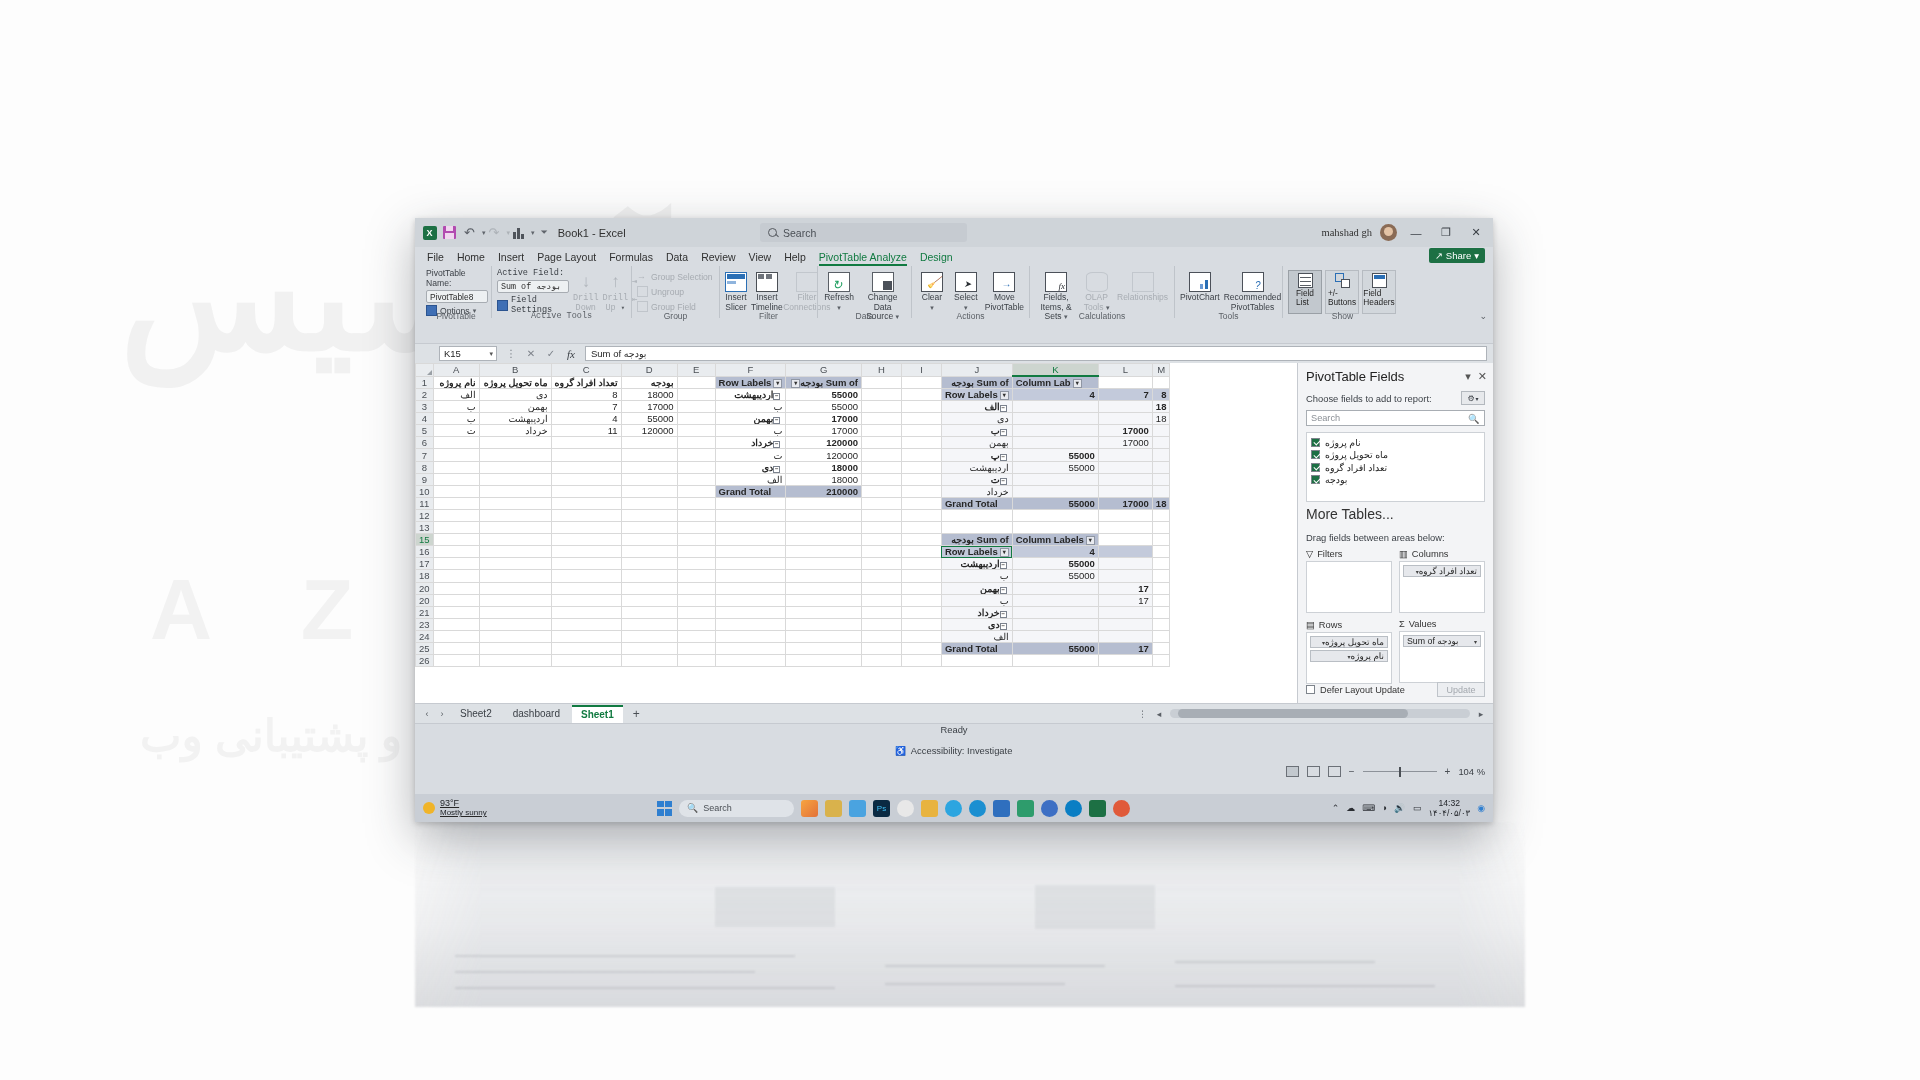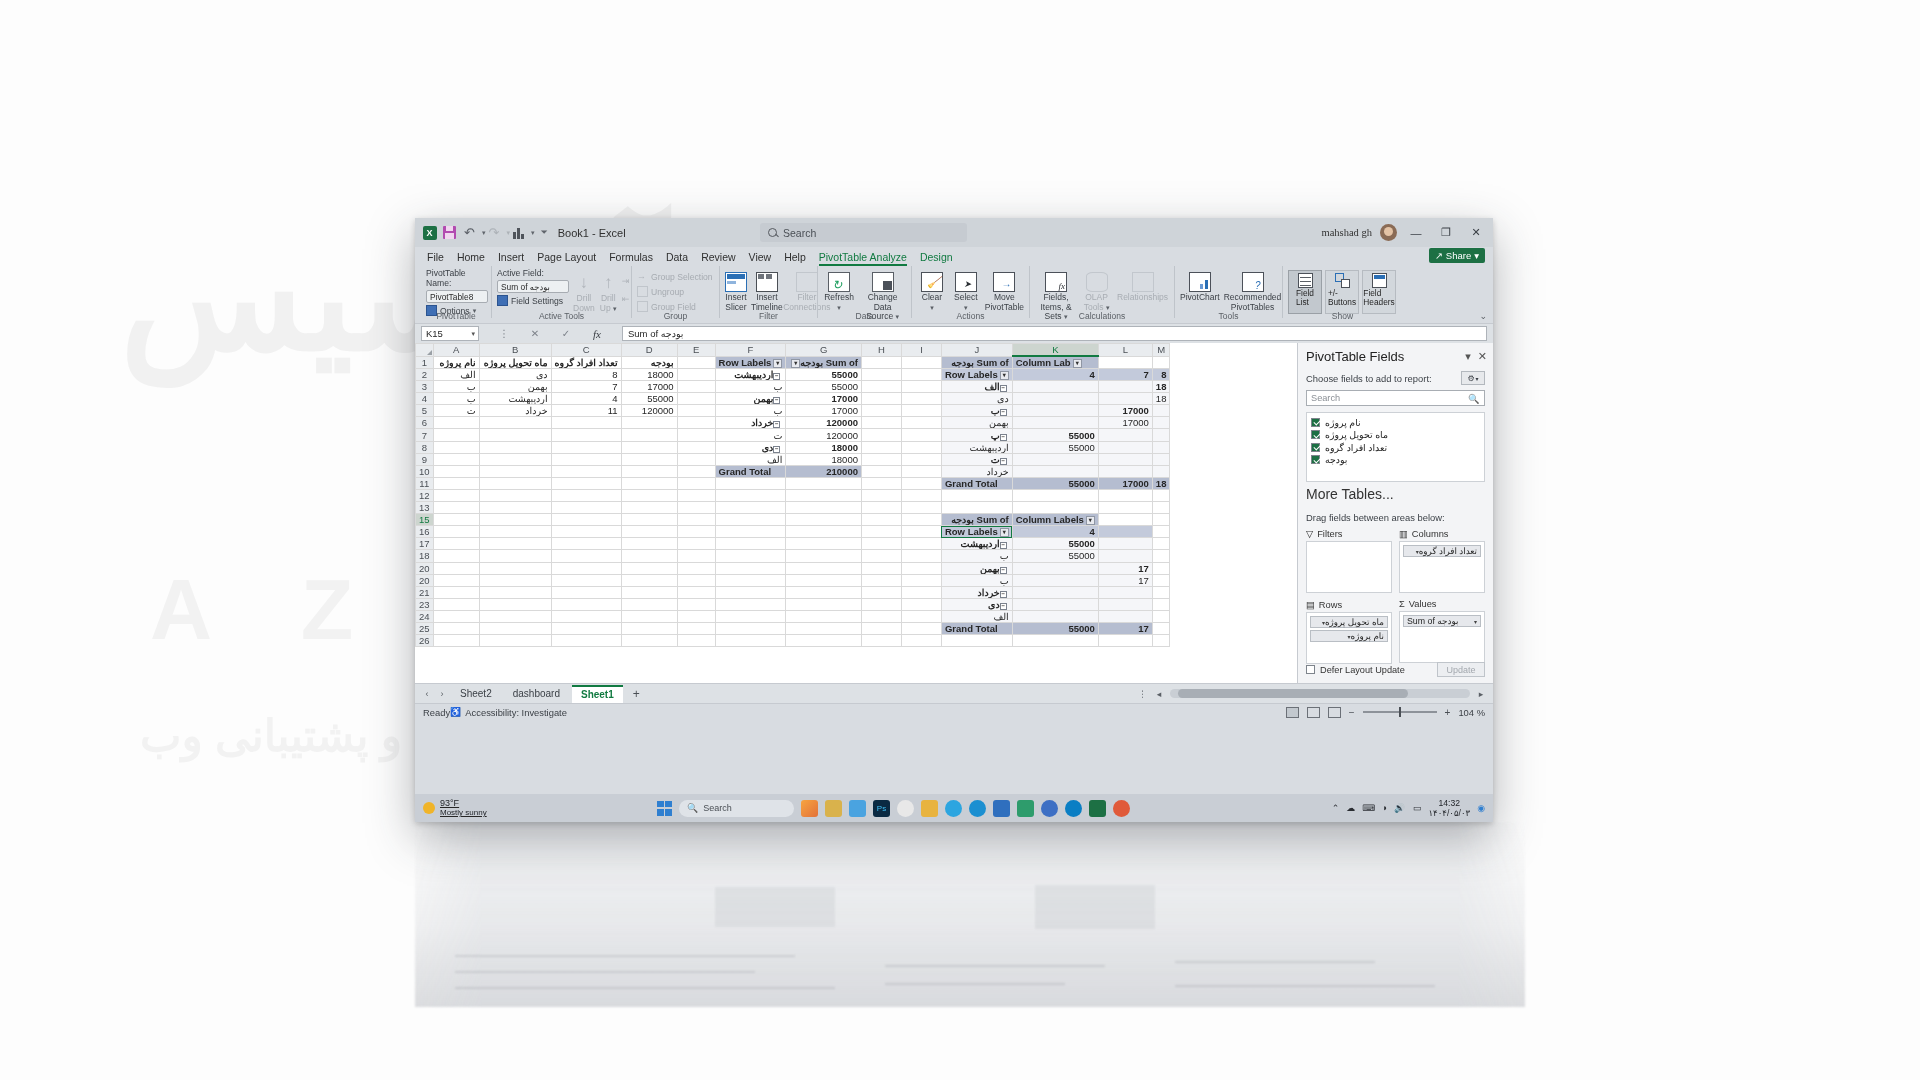--- a/index.html
+++ b/index.html
@@ -98,21 +98,21 @@
   .bigbtn.w34 { width:34px; }
   .ico16 { width:19px; height:19px; position:relative; }
   .ico22 { width:22px; height:20px; position:relative; }
   .chev { font-size:7px; color:#5b6066; }
   .sm-ico { width:11px; height:11px; position:relative; flex:none;}
   .showbox { width:34px; height:44px; border:1px solid #b6bbc1; background:#d2d7dc; display:flex; flex-direction:column; align-items:center; padding-top:2px; gap:1px;}
   .showbox.sel { background:#c2c8ce; border-color:#9aa0a6; }
   #ribbon-collapse { position:absolute; right:6px; bottom:2px; font-size:9px; color:#5b6066; }
 
   
-  #formula-bar { height: 20px; background:#dde1e5; display:flex; align-items:center; padding-left:6px; gap:19px; border-top:1px solid #c6cad0; }
+  #formula-bar { height: 20px; background:#dde1e5; display:flex; align-items:center; padding-left:24px; gap:8px; border-top:1px solid #c6cad0;margin-top:20px; }
   #namebox { width:58px; height:15px; background:#fff; border:1px solid #aeb3b9; font-size:9.5px; display:flex; align-items:center; padding-left:4px;}
   #namebox-caret { font-size:7px; color:#555; margin-left:auto; margin-right:3px;}
   .fb-ico { font-size:10px; color:#7d828a; width:12px; text-align:center; }
   .fb-ico.fx { font-style:italic; font-family:"Liberation Serif", serif; color:#3a3f45; font-size:11px;}
   #fx-input { flex:1; height:15px; background:#fff; border:1px solid #aeb3b9; margin-right:6px; font-size:9.5px; display:flex; align-items:center; padding-left:5px;}
 
   
   #grid-area { position:relative; height: 340px; background:#fff; display:flex; }
   #grid-scroll { position:relative; flex:1; overflow:hidden; }
   table.sheet { border-collapse:collapse; table-layout:fixed; }
@@ -167,21 +167,21 @@
   .nav-arrow { font-size:9px; color:#5b6066; width:12px; text-align:center;}
   .stab { font-size:10px; color:#3a3f45; padding:0 9px; height:18px; display:flex; align-items:center;}
   .stab.active { background:#fff; color:#117a41; font-weight:700; border-top:2px solid #117a41; }
   #add-sheet { font-size:12px; color:#4a4f55; padding:0 7px;}
   #hscroll-wrap { margin-left:auto; display:flex; align-items:center; gap:5px; padding-right:6px; flex:1; justify-content:flex-end;}
   #hs-dots { font-size:9px; color:#5b6066; letter-spacing:1px;}
   #hscroll { height:9px; background:#c9ced4; border-radius:5px; width:300px; position:relative;}
   #hscroll:after{content:"";position:absolute;left:8px;top:0;height:9px;width:230px;background:#a8aeb5;border-radius:5px;}
 
   
-  #status-bar { height:17px; background:#d8dce1; display:flex; align-items:center; padding:0 8px; font-size:9.4px; color:#3a3f45; border-top:1px solid #c6cad0;}
+  #status-bar { height:17px; background:#d8dce1; display:flex; align-items:center; padding:0 8px; font-size:9.4px; color:#3a3f45; gap:10px; border-top:1px solid #c6cad0;flex-direction:column;}
   #status-right { margin-left:auto; display:flex; align-items:center; gap:8px;}
   .view-ico { width:13px;height:11px;border:1px solid #6b7077; position:relative;}
   .view-ico.sel{background:#c2c8ce;}
   #zoom-slider { width:74px; height:1.5px; background:#8d9299; position:relative;}
   #zoom-handle { position:absolute; left:36px; top:-4px; width:2.5px; height:10px; background:#4a4f55;}
   .zm-sign { font-size:10px; color:#4a4f55;}
 
   
   #taskbar { position:absolute; left:0; bottom:0; width:1078px; height:28px; background:#c9ced5; display:flex; align-items:center; padding:0 8px; gap:6px;text-decoration:underline;}
   #weather { display:flex; align-items:center; gap:5px; font-size:9px; color:#22252a; }
@@ -288,21 +288,21 @@
           <div class="ritem">
             <span class="sm-ico" style="background:#3f6fb5;border:1px solid #2c5490;"></span>
             <span>Options</span>
             <span class="chev">▾</span>
           </div>
         </div>
       </div>
       <div class="glabel">PivotTable</div>
     </div>
 
-    <div class="rgroup" style="width:140px;">
+    <div class="rgroup" style="width:140px;font-family:Liberation Mono, monospace;">
       <div class="gbody">
         <div class="vcol">
           <div class="lbl">Active Field:</div>
           <div class="tbox w70">Sum of بودجه</div>
           <div class="ritem">
             <span class="sm-ico" style="background:#3f6fb5;border:1px solid #2c5490;"></span>
             <span>Field Settings</span>
           </div>
         </div>
         <div class="bigbtn dis w34" style="margin-top:6px;">

